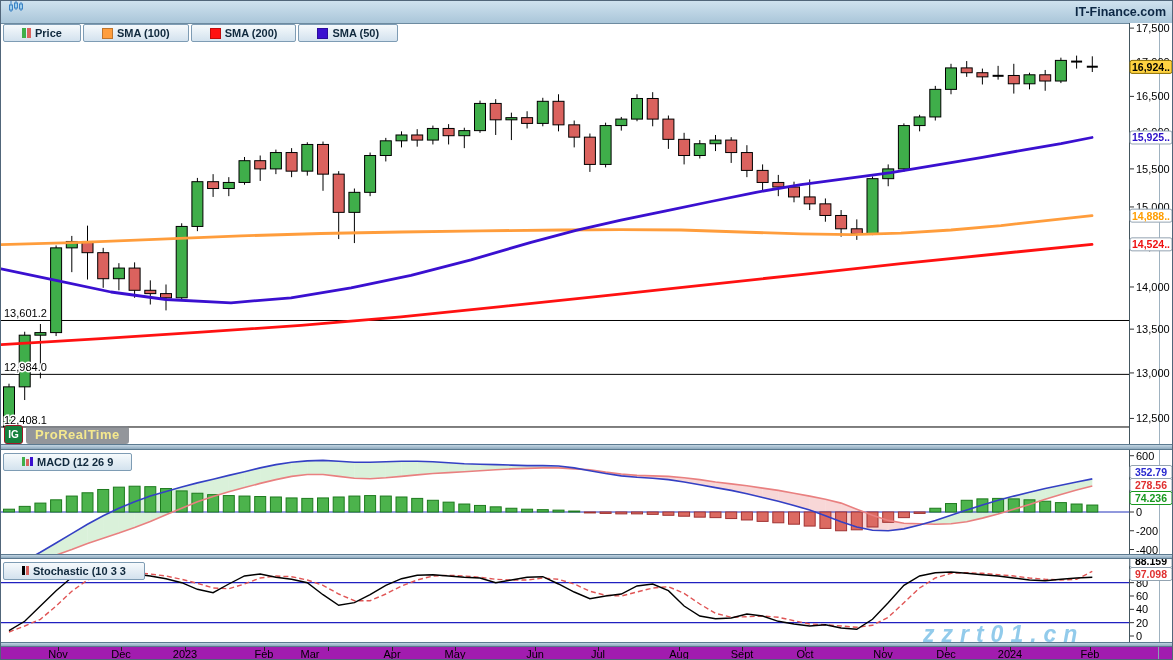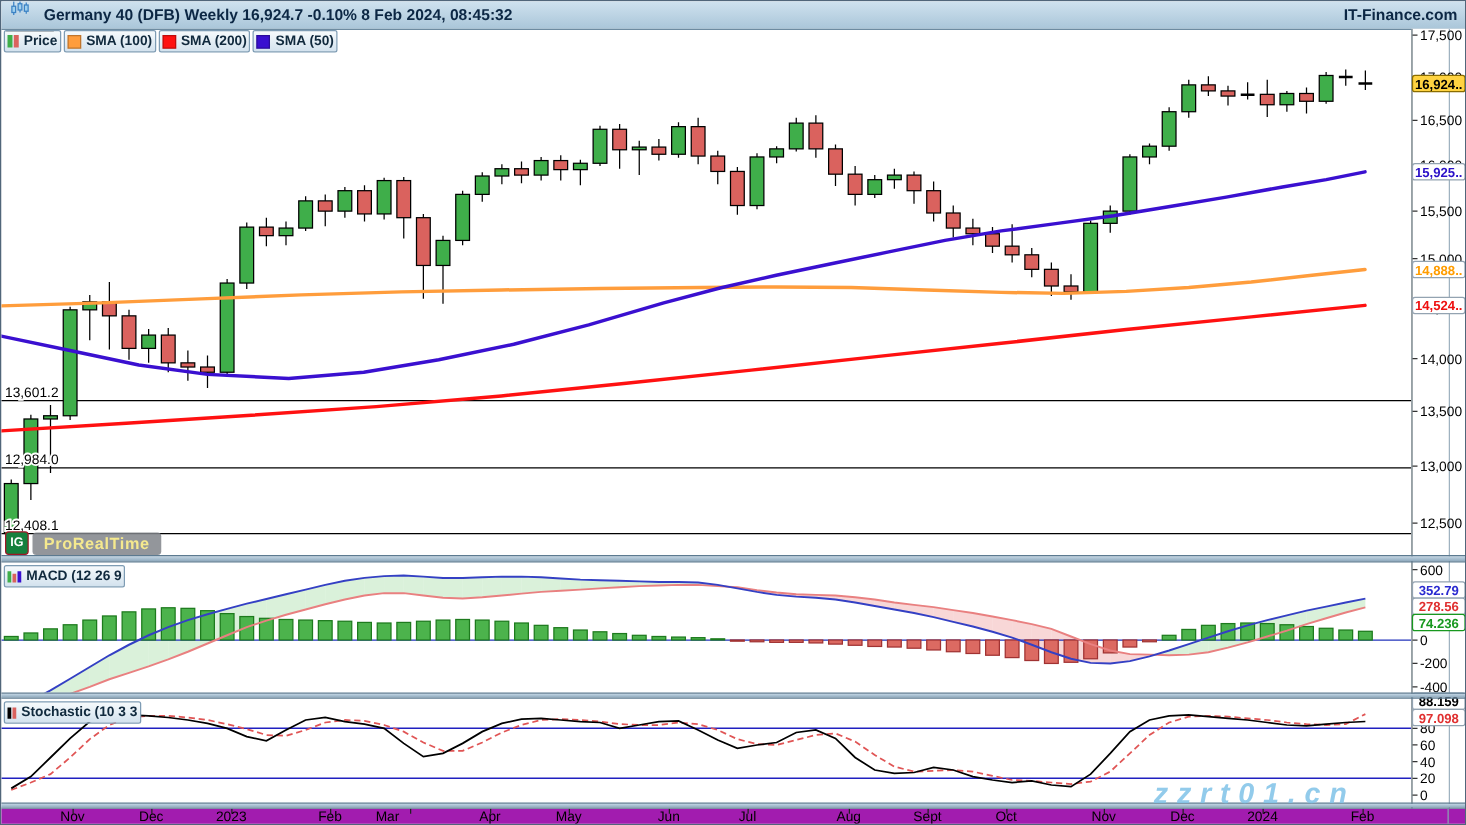--- a/index.html
+++ b/index.html
@@ -8,21 +8,21 @@
   
   #titlebar{position:absolute;left:0;top:0;width:1173px;height:22px;
     background:linear-gradient(#cfe2ef,#aac6d9);border-bottom:1px solid #6d8ba0;}
   #title-text{position:absolute;left:34px;top:4px;font-size:12.5px;font-weight:bold;color:#0c2744;white-space:nowrap;}
   #brand-text{position:absolute;right:8px;top:4px;font-size:12.5px;font-weight:bold;color:#0c2744;}
   #app-icon{position:absolute;left:7px;top:0px;}
   #demo-badge{position:absolute;left:4px;top:11px;background:#0d0d0d;color:#fff;
     font-size:10px;font-weight:bold;letter-spacing:.6px;padding:2px 3px;border-radius:1px;margin-top:12px;}
   
   #legend{position:absolute;left:2px;top:23px;display:flex;gap:2px;z-index:12;}
-  .chip{display:inline-flex;align-items:center;gap:4px;height:14px;padding:1px 2px;
+  .chip{display:inline-flex;align-items:center;gap:4px;height:14px;padding:1px 18px;
     background:linear-gradient(#f6fafc,#d3e2ee);border:1px solid #7e9cb4;border-radius:2px;
     font-size:11px;font-weight:bold;color:#10293d;white-space:nowrap;}
   .swatch{width:9px;height:9px;display:inline-block;border:1px solid rgba(0,0,0,.25);}
   .price-ic{display:inline-flex;gap:1px;}
   .price-ic i{width:4px;height:10px;display:block;}
   
   svg{position:absolute;left:0;}
   #price-svg{top:22px;}
   #macd-svg{top:449px;}
   #stoch-svg{top:558px;}
@@ -63,21 +63,20 @@
           <line x1="3" y1="0" x2="3" y2="11"></line>
             <rect x="1.5" y="4" width="3" height="5"></rect>
           <line x1="8" y1="0" x2="8" y2="9"></line>
             <rect x="6.5" y="2" width="3" height="5"></rect>
           <line x1="13" y1="1" x2="13" y2="10"></line>
             <rect x="11.5" y="3" width="3" height="5"></rect>
         </g>
       </svg>
     </span>
     <span id="demo-badge">DEMO</span>
-    <span id="title-text">Germany 40 (DFB) Weekly 16,924.7 -0.10% 8 Feb 2024, 08:45:32</span>
     <span id="brand-text">IT-Finance.com</span>
   </div>
 
   <div id="legend">
     <span class="chip">
       <span class="price-ic">
           <i style="background:#3fae4a"></i>
           <i style="background:#da625e"></i>
         </span>
       <span>Price</span>

